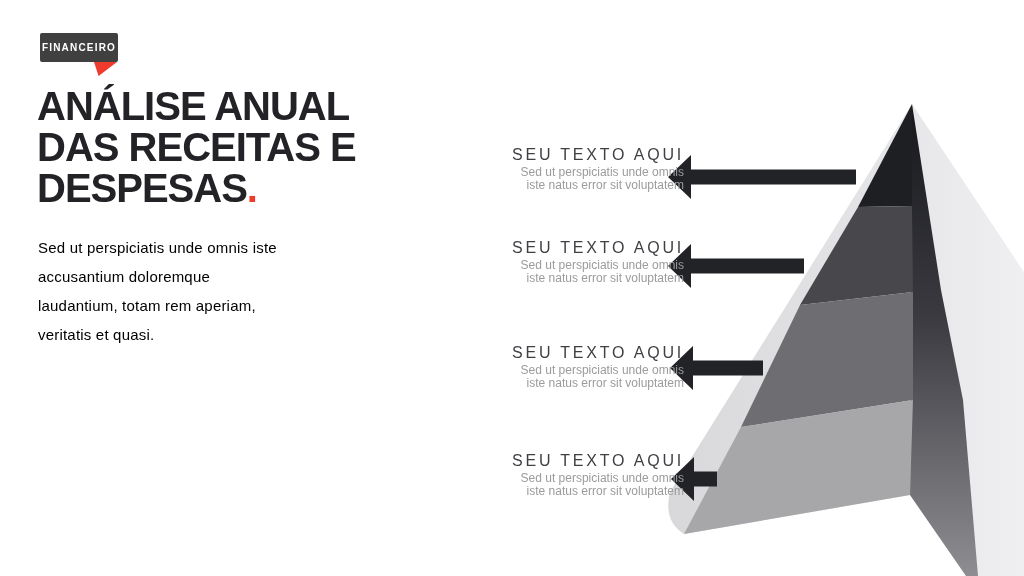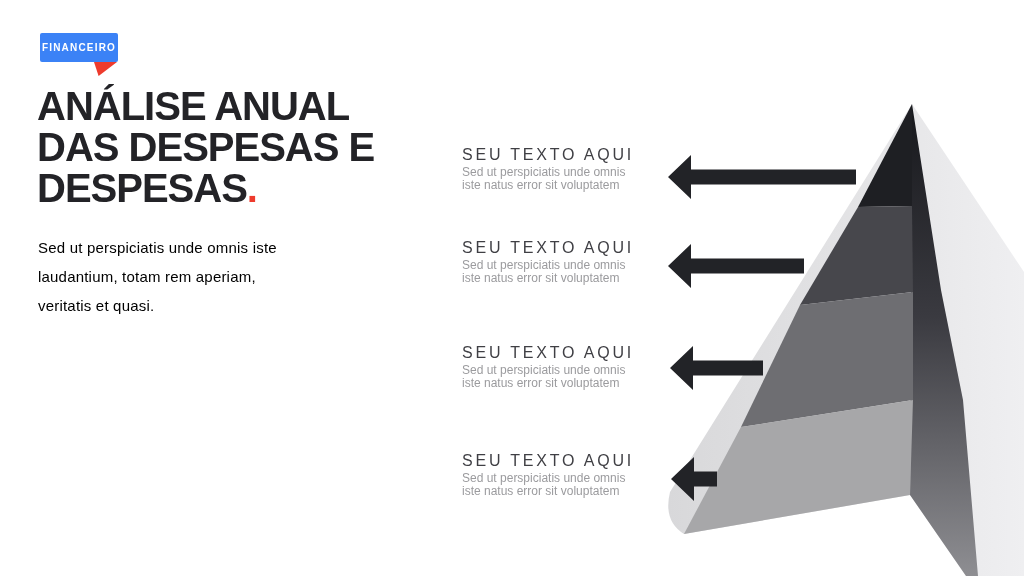--- a/index.html
+++ b/index.html
@@ -3,21 +3,21 @@
 <meta charset="utf-8">
 <style>
   html,body{margin:0;padding:0;background:#ffffff;}
   .slide{
     position:relative;width:1024px;height:576px;overflow:hidden;background:#ffffff;
     font-family:"Liberation Sans",sans-serif;
   }
   
   .tag{
     position:absolute;left:40px;top:33px;width:78px;height:29px;
-    background:#3b82f6;border-radius:2px;
+    background:#404040;border-radius:2px;
     display:flex;align-items:center;justify-content:center;
   }
   .tag-label{
     color:#ffffff;font-size:10px;font-weight:bold;letter-spacing:1.2px;
   }
   .tag-tail{
     position:absolute;left:94px;top:62px;width:23px;height:14px;
     background:#ee3b2d;
     clip-path:polygon(0% 0%,100% 0%,20% 100%);
   }
@@ -28,21 +28,21 @@
     color:#232327;
   }
   .title .accent{color:#ee3b2d;}
   
   .paragraph{
     position:absolute;left:38px;top:233px;width:270px;
     font-size:15px;line-height:29px;color:#000000;letter-spacing:.2px;
   }
   
   .item{
-    position:absolute;left:462px;width:222px;text-align:left;
+    position:absolute;left:462px;width:222px;text-align:right;
   }
   .item-heading{
     font-size:16px;line-height:22px;color:#3f3f44;letter-spacing:2.8px;
     white-space:nowrap;
   }
   .item-sub{
     font-size:12px;line-height:13px;color:#9b9b9e;
   }
   .item1{top:144px;} .item2{top:237px;} .item3{top:342px;} .item4{top:450px;}
   
@@ -98,26 +98,27 @@
 
   <div class="text-layer">
 
     <div class="tag">
       <span class="tag-label">FINANCEIRO</span>
     </div>
     <div class="tag-tail"></div>
 
     <div class="title">
       <div>ANÁLISE ANUAL</div>
-      <div>DAS DESPESAS E</div>
+      <div>DAS RECEITAS E</div>
       <div><span>DESPESAS</span><span class="accent">.</span></div>
     </div>
 
     <div class="paragraph">
       <div>Sed ut perspiciatis unde omnis iste</div>
+      <div>accusantium doloremque</div>
       <div>laudantium, totam rem aperiam,</div>
       <div>veritatis et quasi.</div>
     </div>
 
     <div class="item item1">
       <div class="item-heading">SEU TEXTO AQUI</div>
       <div class="item-sub">
         <div>Sed ut perspiciatis unde omnis</div>
         <div>iste natus error sit voluptatem</div>
       </div>

